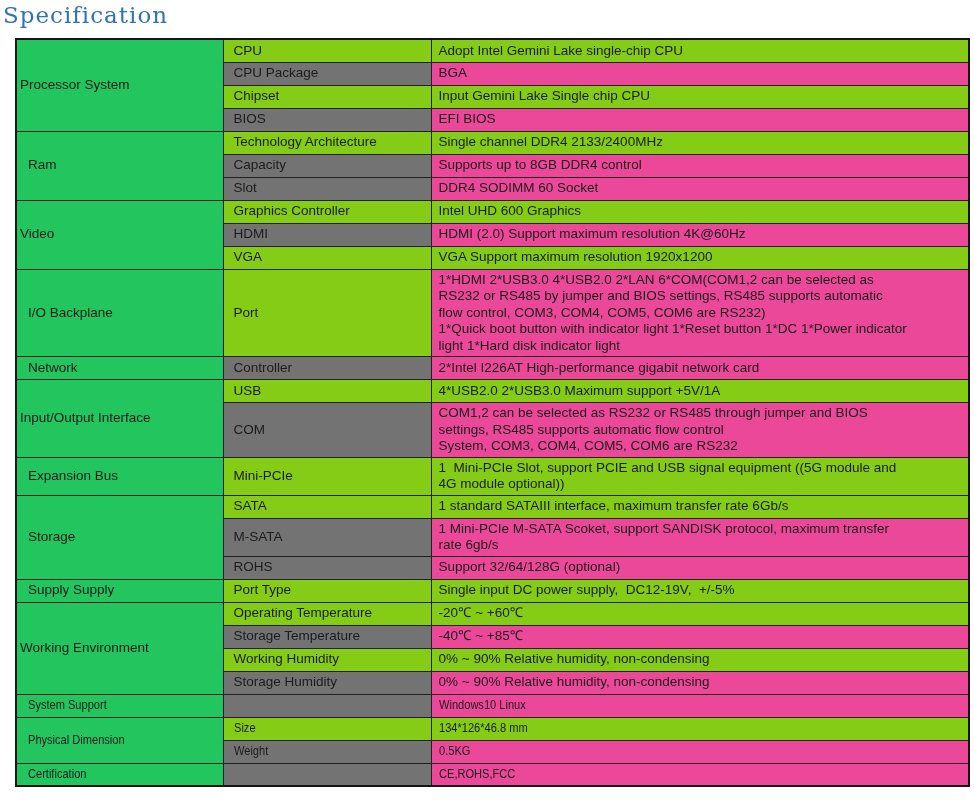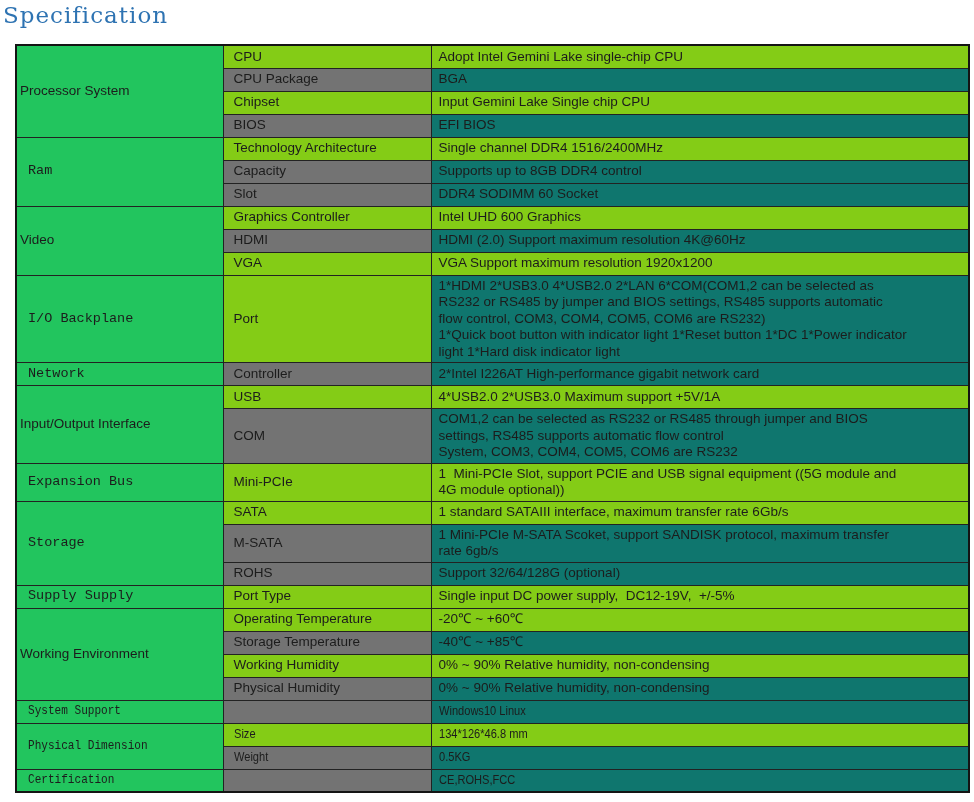--- a/index.html
+++ b/index.html
@@ -5,21 +5,21 @@
   * { box-sizing: border-box; }
   html, body { margin: 0; padding: 0; }
   body {
     width: 974px; height: 802px;
     background: #ffffff;
     font-family: "Liberation Sans", sans-serif;
     color: #1c1c1c;
     overflow: hidden;
   }
   .page-title {
-    margin: 2px 0 16px 3px;
+    margin: 2px 0 10px 3px;
     font-family: "DejaVu Serif", serif;
     font-size: 23px;
     font-weight: normal;
     letter-spacing: 1px;
     color: #2e73b2;
     line-height: 26px;
   }
   table.spec {
     border-collapse: collapse;
     table-layout: fixed;
@@ -32,23 +32,23 @@
     font-size: 13.5px;
     line-height: 16.5px;
     vertical-align: middle;
     overflow: hidden;
   }
   tr.r { height: 23px; }
   td.cat {
     background: #22c55e;
     padding: 2px 4px 2px 3px;
   }
-  td.cat.ind { padding-left: 11px; font-family: Liberation Mono, monospace; }
+  td.cat.ind { padding-left: 11px; }
   td.item { padding: 2px 4px 2px 10px; background: #737373; }
-  td.val  { padding: 2px 6px 2px 7px; background: #0f766e; white-space: pre-wrap; }
+  td.val  { padding: 2px 6px 2px 7px; background: #ec4899; white-space: pre-wrap; }
   td.g { background: #84cc16; }
   span.nw {
     display: inline-block;
     transform: scaleX(0.82);
     transform-origin: 0 50%;
     white-space: pre-wrap;
   }
 </style>
 </head>
 <body>
@@ -77,21 +77,21 @@
       <td class="val g"><span>Input Gemini Lake Single chip CPU</span></td>
     </tr>
     <tr class="r">
       <td class="item"><span>BIOS</span></td>
       <td class="val"><span>EFI BIOS</span></td>
     </tr>
 
     <tr class="r">
       <td class="cat ind" rowspan="3"><span>Ram</span></td>
       <td class="item g"><span>Technology Architecture</span></td>
-      <td class="val g"><span>Single channel DDR4 1516/2400MHz</span></td>
+      <td class="val g"><span>Single channel DDR4 2133/2400MHz</span></td>
     </tr>
     <tr class="r">
       <td class="item"><span>Capacity</span></td>
       <td class="val"><span>Supports up to 8GB DDR4 control</span></td>
     </tr>
     <tr class="r">
       <td class="item"><span>Slot</span></td>
       <td class="val"><span>DDR4 SODIMM 60 Socket</span></td>
     </tr>
 
@@ -172,21 +172,21 @@
     </tr>
     <tr class="r">
       <td class="item"><span>Storage Temperature</span></td>
       <td class="val"><span>-40℃ ~ +85℃</span></td>
     </tr>
     <tr class="r">
       <td class="item g"><span>Working Humidity</span></td>
       <td class="val g"><span>0% ~ 90% Relative humidity, non-condensing</span></td>
     </tr>
     <tr class="r">
-      <td class="item"><span>Physical Humidity</span></td>
+      <td class="item"><span>Storage Humidity</span></td>
       <td class="val"><span>0% ~ 90% Relative humidity, non-condensing</span></td>
     </tr>
 
     <tr class="r">
       <td class="cat ind"><span class="nw">System Support</span></td>
       <td class="item"><span class="nw"></span></td>
       <td class="val"><span class="nw">Windows10 Linux</span></td>
     </tr>
 
     <tr class="r">

